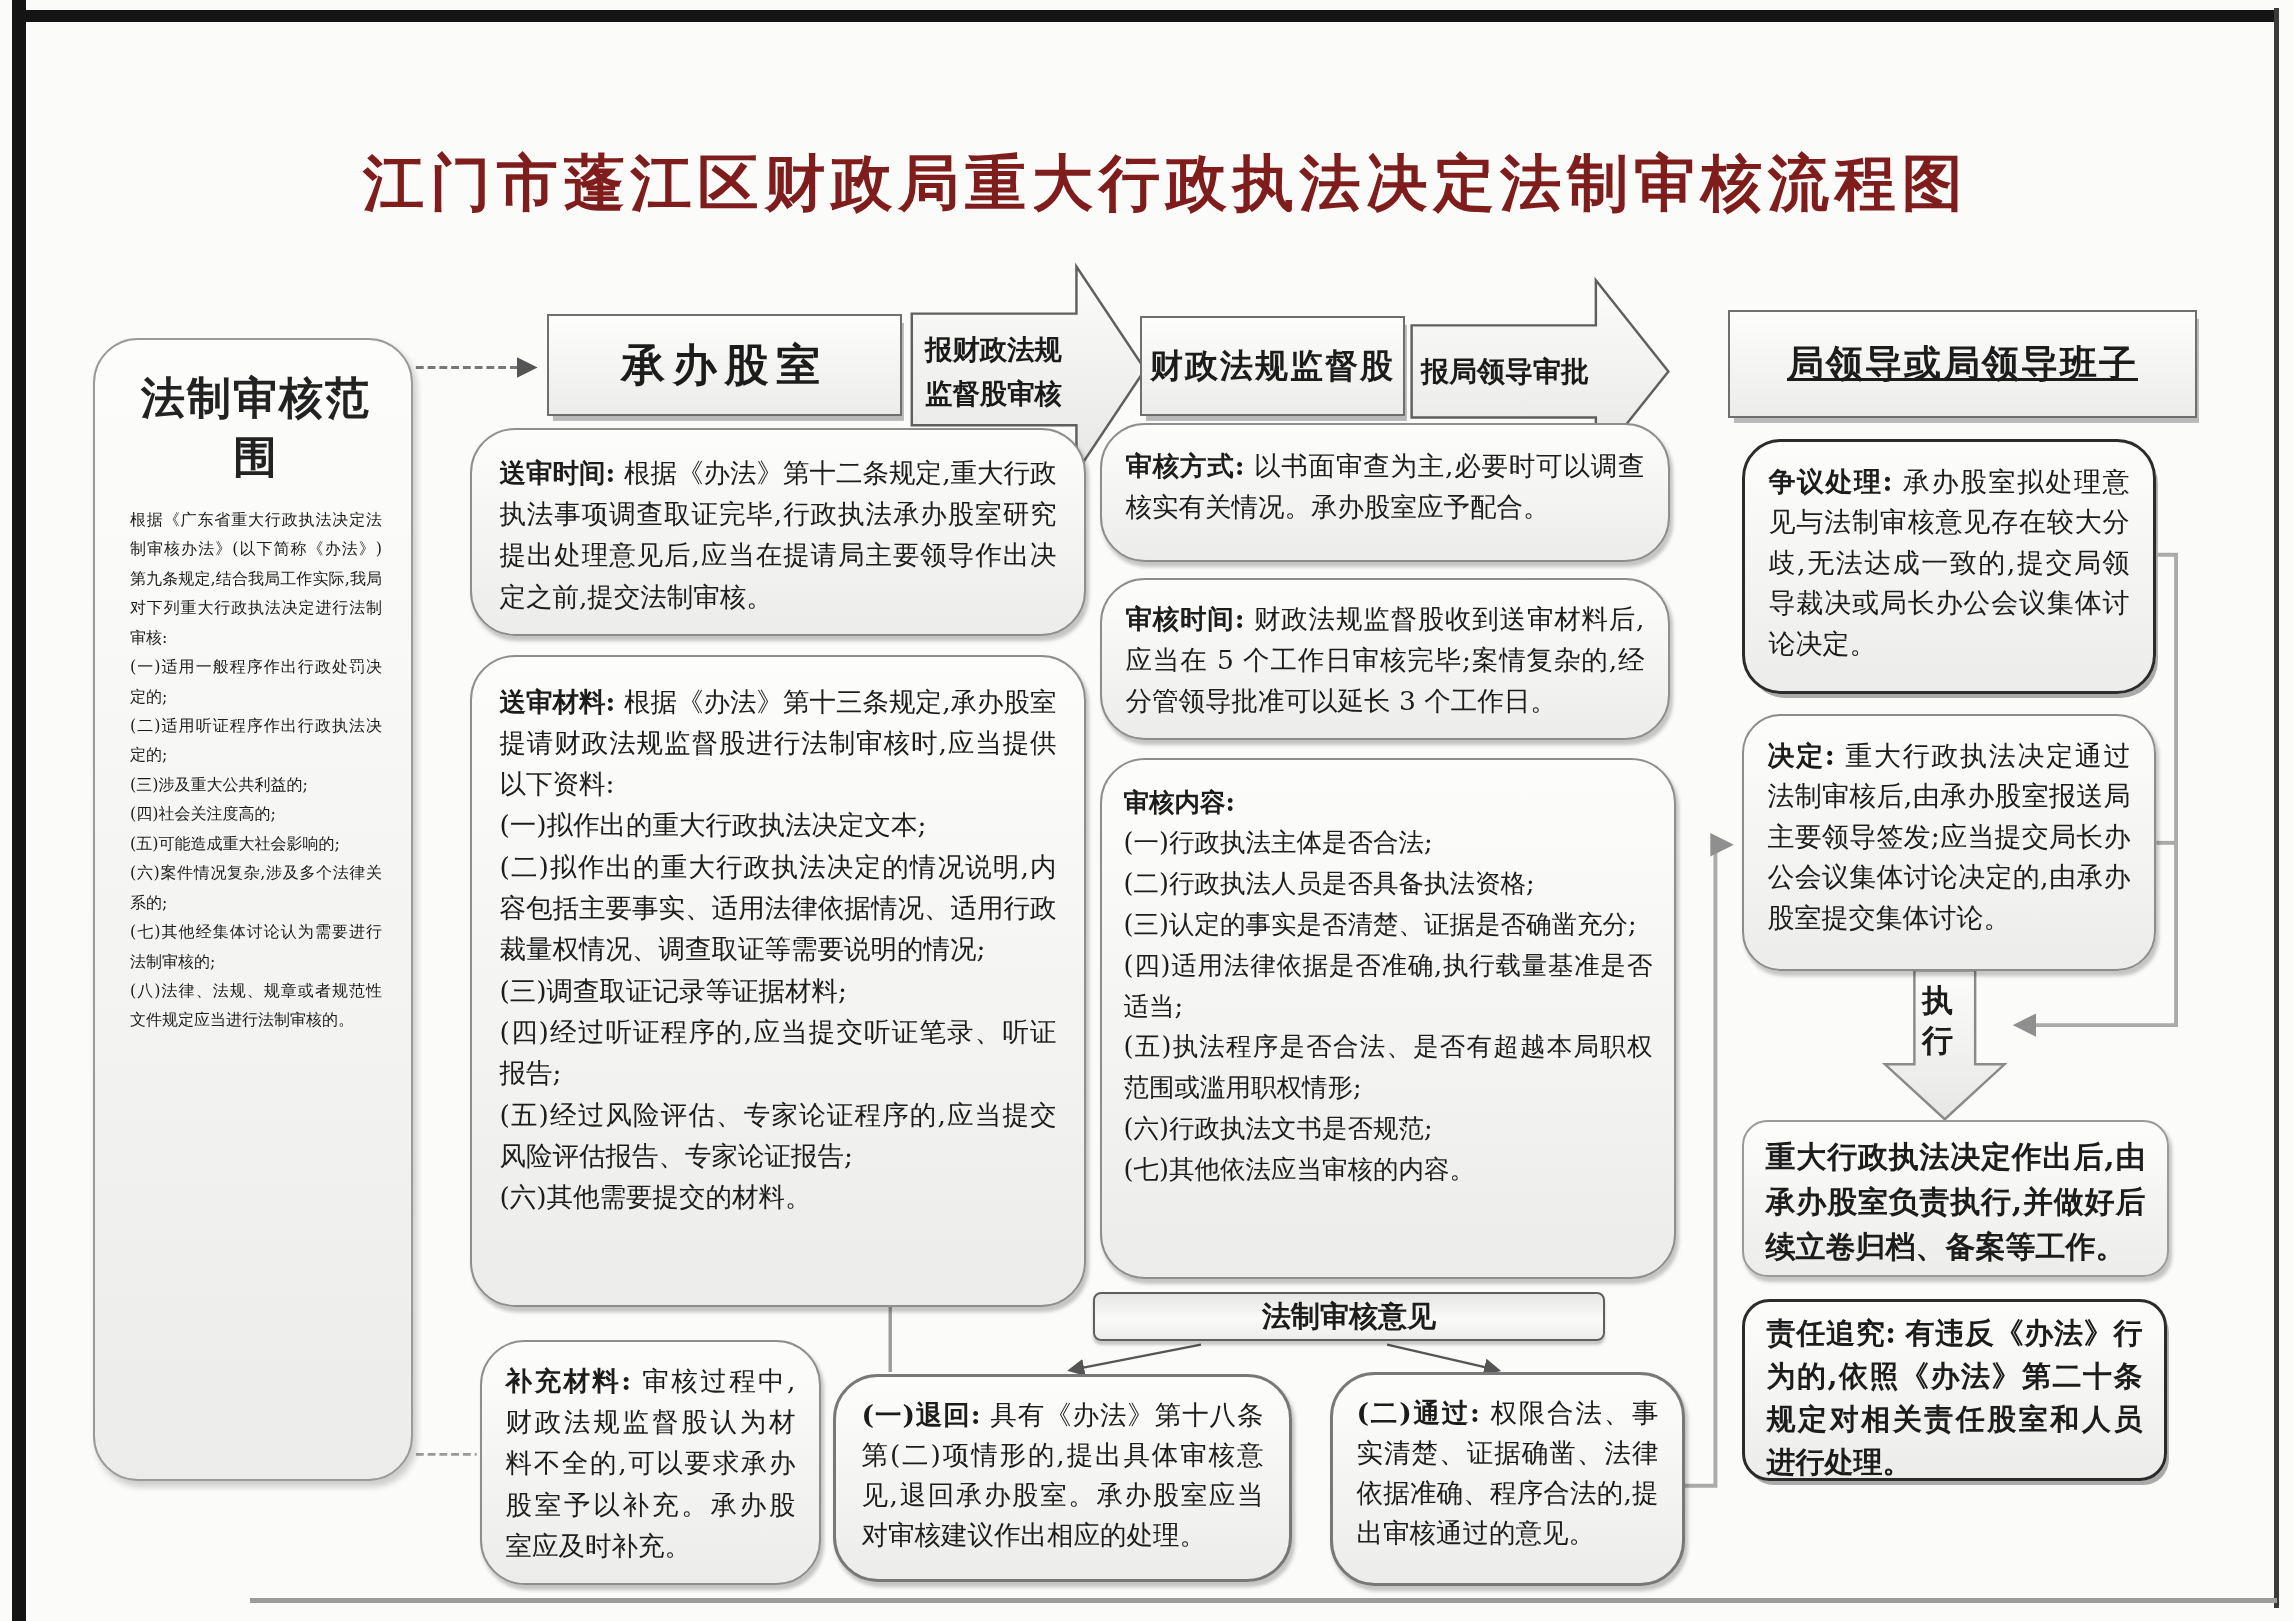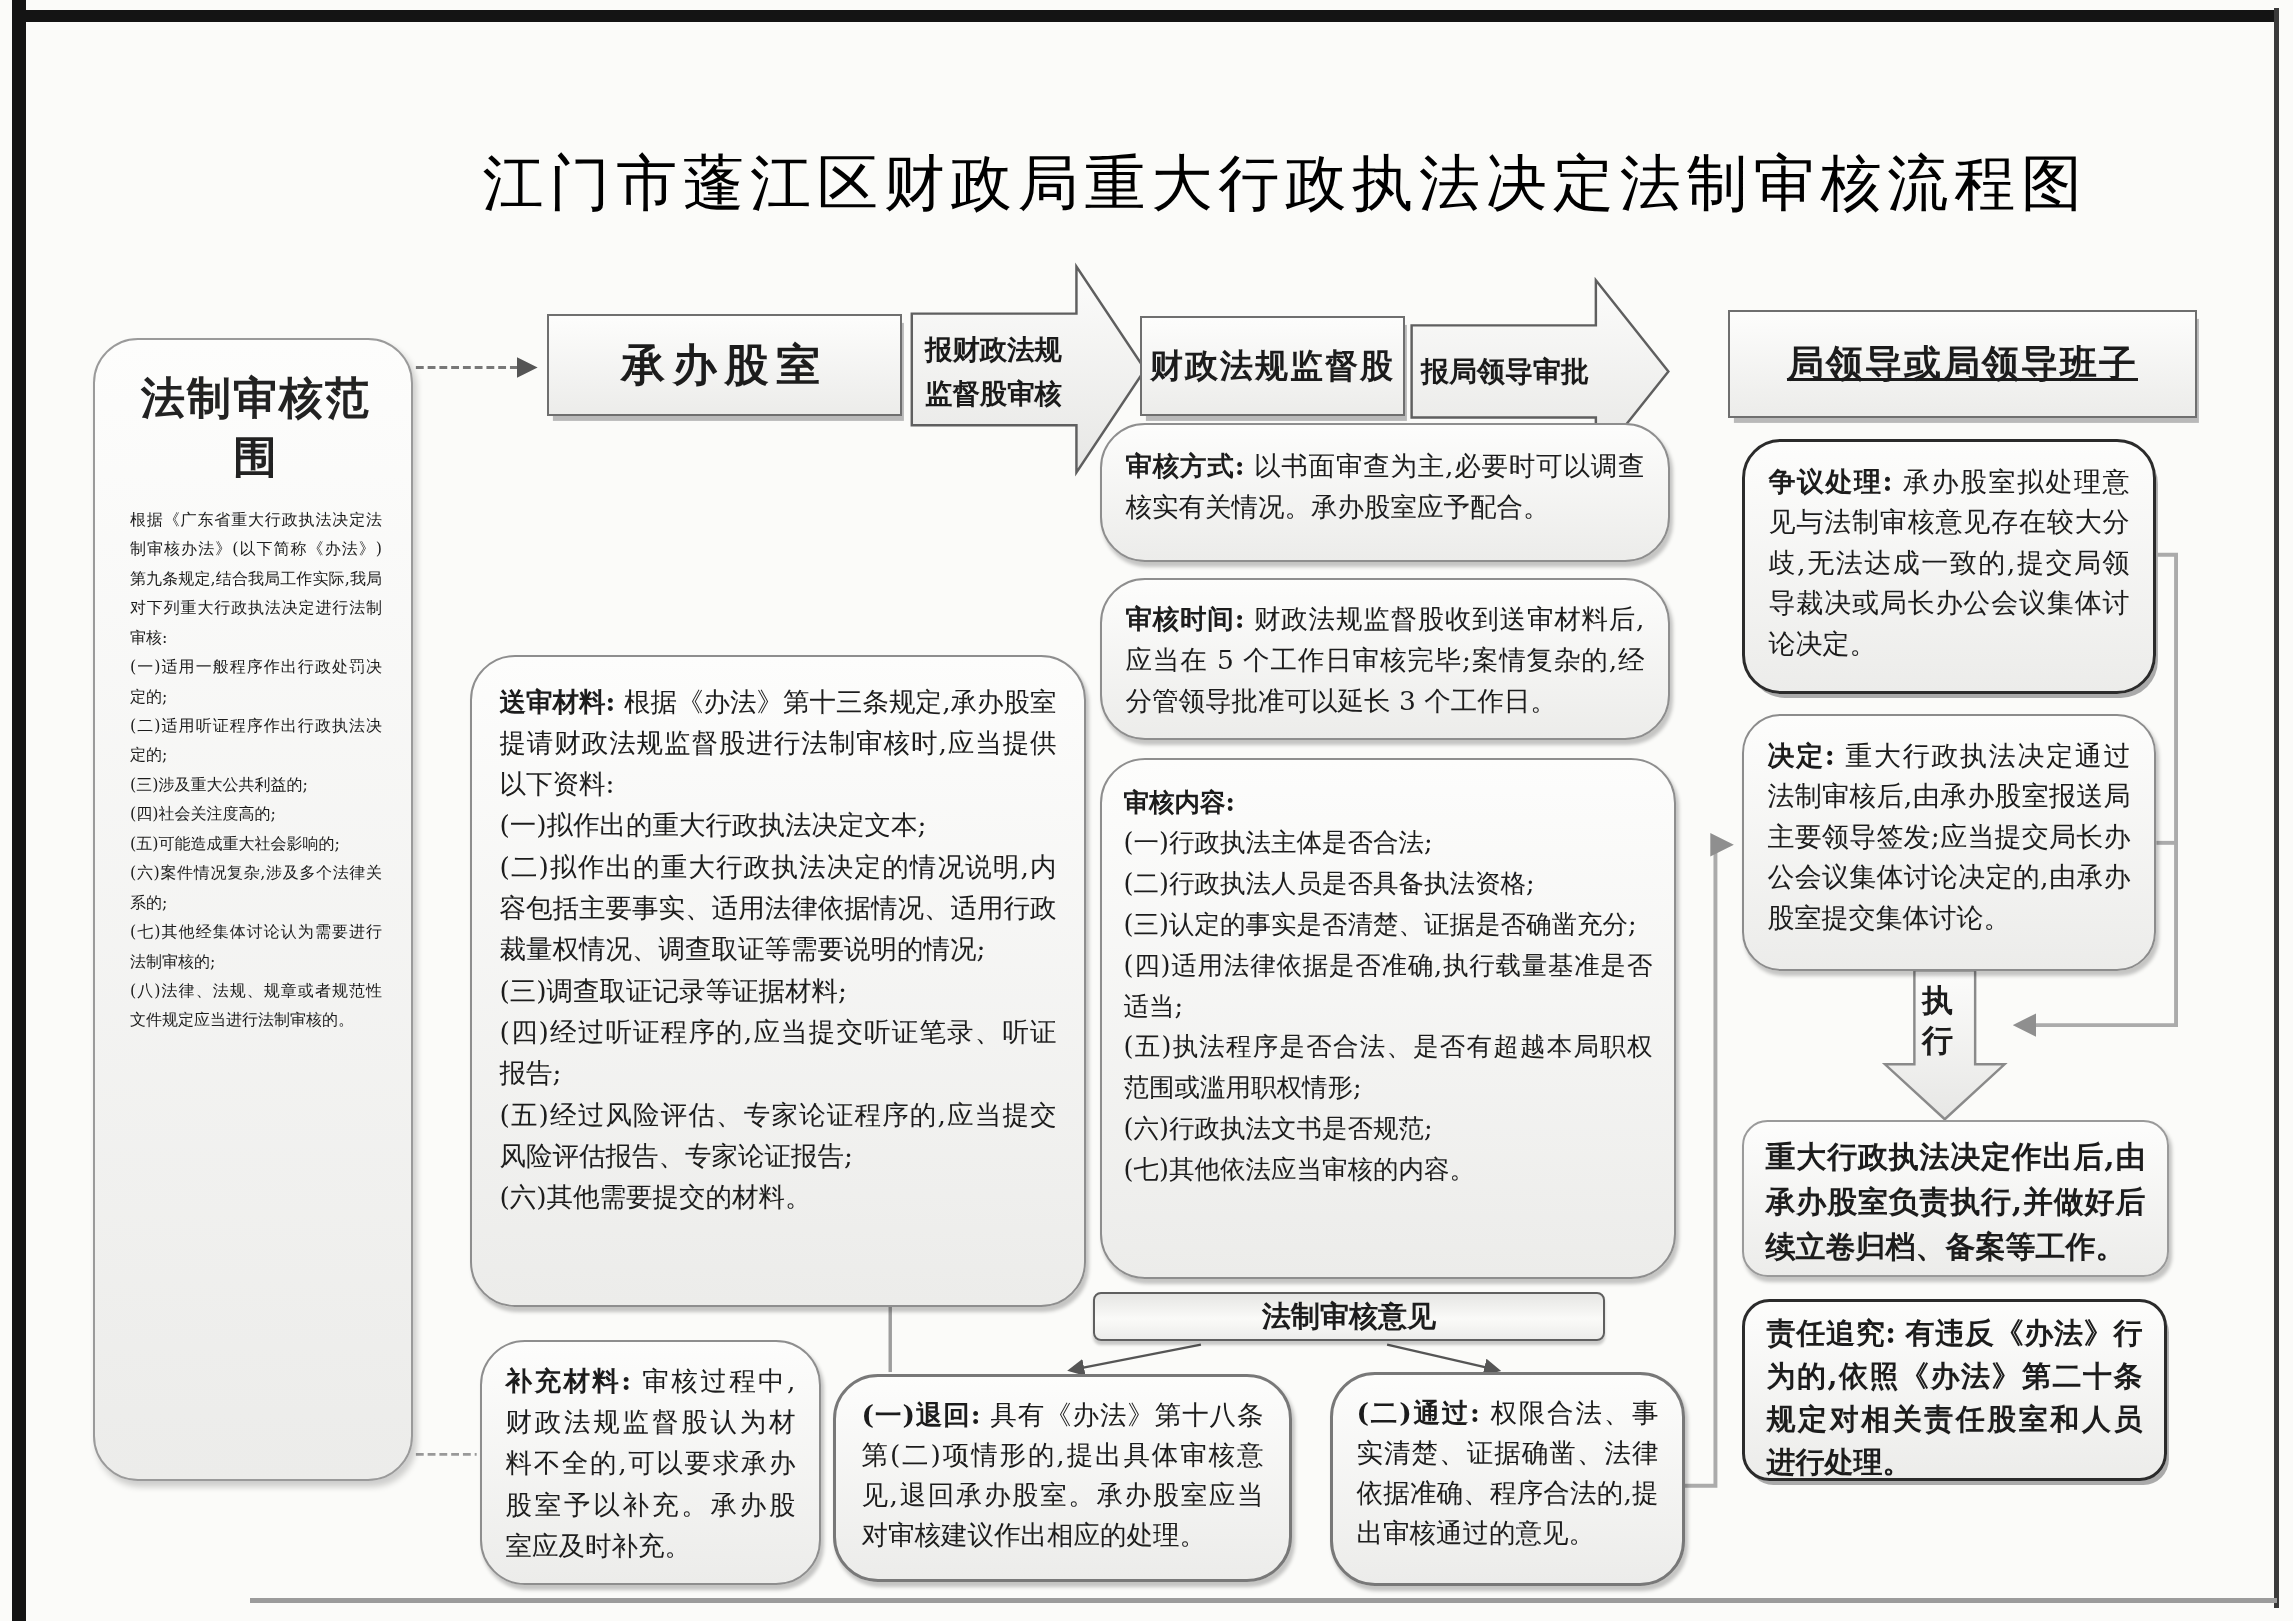--- a/index.html
+++ b/index.html
@@ -5,22 +5,22 @@
   html,body{margin:0;padding:0;background:#e8e8e4;}
   .page{position:relative;width:2294px;height:1621px;background:#fbfbf9;overflow:hidden;
         font-family:"DejaVu Serif","Liberation Serif",serif;color:#1c1c1c;}
   
   .edge{position:absolute;background:#141414;}
   .edge-top{left:13.7px;top:9.8px;width:2264px;height:12.7px;}
   .edge-left{left:11.8px;top:0;width:14.7px;height:1621px;}
   .edge-right{left:2274px;top:7.8px;width:4.9px;height:1600px;background:#3a3a3a;}
   .edge-bottom{left:250px;top:1598px;width:2027px;height:4.9px;background:#9b9b9b;}
 
-  .title{position:absolute;left:363px;top:143px;width:1725px;text-align:right;
-         font-size:61px;font-weight:400;letter-spacing:5.9px;color:#000000;}
+  .title{position:absolute;left:363px;top:143px;width:1725px;text-align:left;
+         font-size:61px;font-weight:700;letter-spacing:5.9px;color:#7f1d1d;}
 
   .box{position:absolute;box-sizing:border-box;background:linear-gradient(180deg,#fdfdfc 0%,#ececea 100%);}
   .rbox{border:2.5px solid #8e8e8e;border-radius:45px;box-shadow:2.9px 4.9px 3.9px rgba(0,0,0,.22);
         font-size:26.5px;line-height:1.56;text-align:justify;}
   .darkbox{border:3.9px solid #2b2b2b;box-shadow:3.9px 5.9px 0 -2px #aaa;}
   .node{display:flex;align-items:center;justify-content:center;border:2px solid #6f6f6f;
         font-weight:600;box-shadow:3.9px 6.9px 0 -2px #b9b9b9;text-align:center;}
   .lbl{font-weight:700;padding-right:8.8px;}
   .para{margin:0;}
 
@@ -129,20 +129,23 @@
       <div class="para">(八)法律、法规、规章或者规范性文件规定应当进行法制审核的。</div>
     </div>
   </div>
 
   <div class="box node n1">承办股室</div>
   <div class="arrow-label al1">报财政法规监督股审核</div>
   <div class="box node n2">财政法规监督股</div>
   <div class="arrow-label al2">报局领导审批</div>
   <div class="box node n3">局领导或局领导班子</div>
 
+  <div class="box rbox b-time">
+    <span class="lbl">送审时间:</span><span>根据《办法》第十二条规定,重大行政执法事项调查取证完毕,行政执法承办股室研究提出处理意见后,应当在提请局主要领导作出决定之前,提交法制审核。</span>
+  </div>
 
   <div class="box rbox b-mat">
     <div class="para"><span class="lbl">送审材料:</span><span>根据《办法》第十三条规定,承办股室提请财政法规监督股进行法制审核时,应当提供以下资料:</span></div>
     <div class="para">(一)拟作出的重大行政执法决定文本;</div>
     <div class="para">(二)拟作出的重大行政执法决定的情况说明,内容包括主要事实、适用法律依据情况、适用行政裁量权情况、调查取证等需要说明的情况;</div>
     <div class="para">(三)调查取证记录等证据材料;</div>
     <div class="para">(四)经过听证程序的,应当提交听证笔录、听证报告;</div>
     <div class="para">(五)经过风险评估、专家论证程序的,应当提交风险评估报告、专家论证报告;</div>
     <div class="para">(六)其他需要提交的材料。</div>
   </div>

